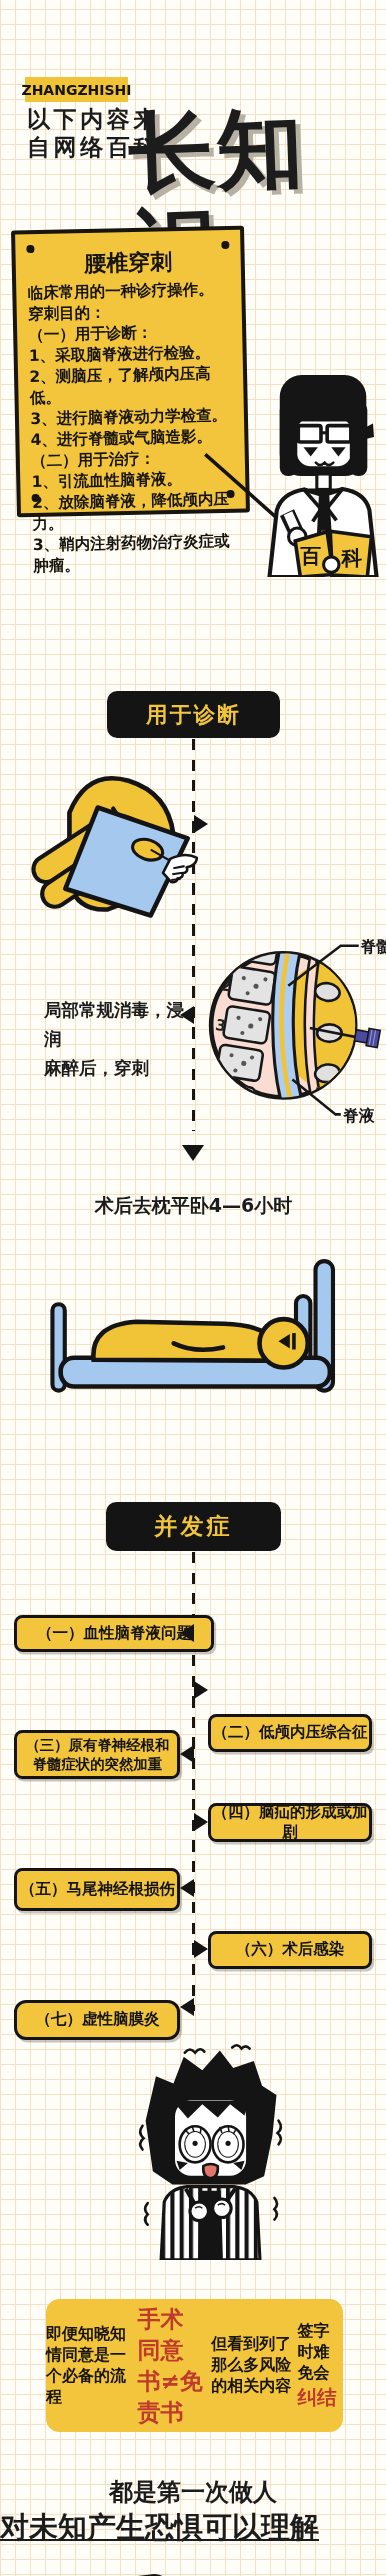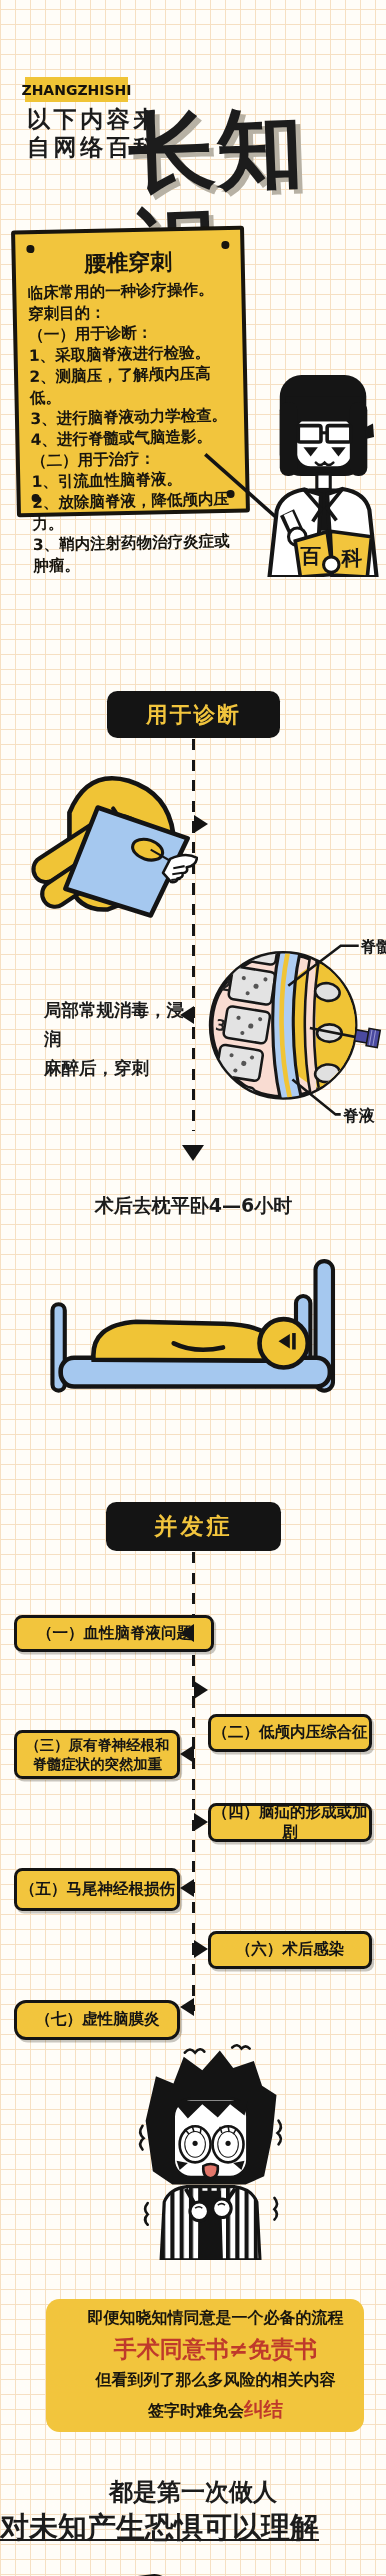--- a/index.html
+++ b/index.html
@@ -48,21 +48,21 @@
   .step1{left:209px;top:795px;width:173px;font-size:17px;font-weight:700;line-height:28px;}
   .step2{left:44px;top:996px;width:155px;font-size:17.5px;font-weight:700;line-height:29px;}
   .afternote{left:44px;top:1193px;width:299px;text-align:center;font-size:19px;font-weight:700;}
   
   .cbox{background:#f2c53d;border:3.1px solid #141414;border-radius:8.2px;
     box-sizing:border-box;display:flex;flex-direction:column;align-items:center;
     justify-content:center;font-size:15.5px;font-weight:800;color:#141414;
     box-shadow:2.1px 2.6px 0 rgba(40,35,20,.25);text-align:center;line-height:19.6px;}
   
   .consent{left:46px;top:2299px;width:297px;height:133px;background:#f2c53d;border-radius:13.4px;
-    display:flex;flex-direction:column;align-items:center;justify-content:center;gap:5.2px;padding-left:21px;}
+    display:flex;align-items:center;justify-content:center;gap:5.2px;}
   .consent .c1{font-size:16px;font-weight:700;color:#18150e;}
   .consent .c2{font-size:23px;font-weight:900;color:#bf3a2b;}
   .consent .c4{font-size:16px;font-weight:700;color:#18150e;}
   .consent .c4 .hl{font-size:19.6px;font-weight:900;color:#bf3a2b;}
   .empathy1{left:0;top:2476px;width:386px;text-align:center;font-size:24px;font-weight:900;}
   .empathy2{left:0;top:2508px;width:386px;font-size:29px;font-weight:900;text-decoration:underline;}
   
   .bubble{background:#141414;display:flex;align-items:center;justify-content:center;
     color:#f0c436;font-weight:900;}
   .bubble1{left:6.2px;top:2582px;width:171px;height:99px;border-radius:18.5px;

